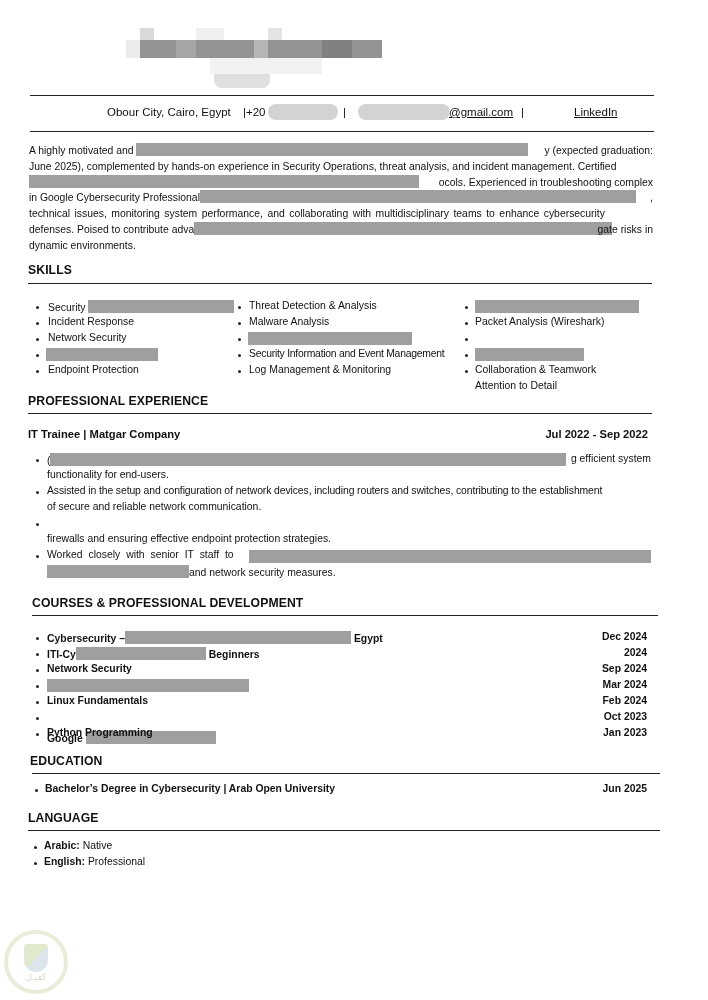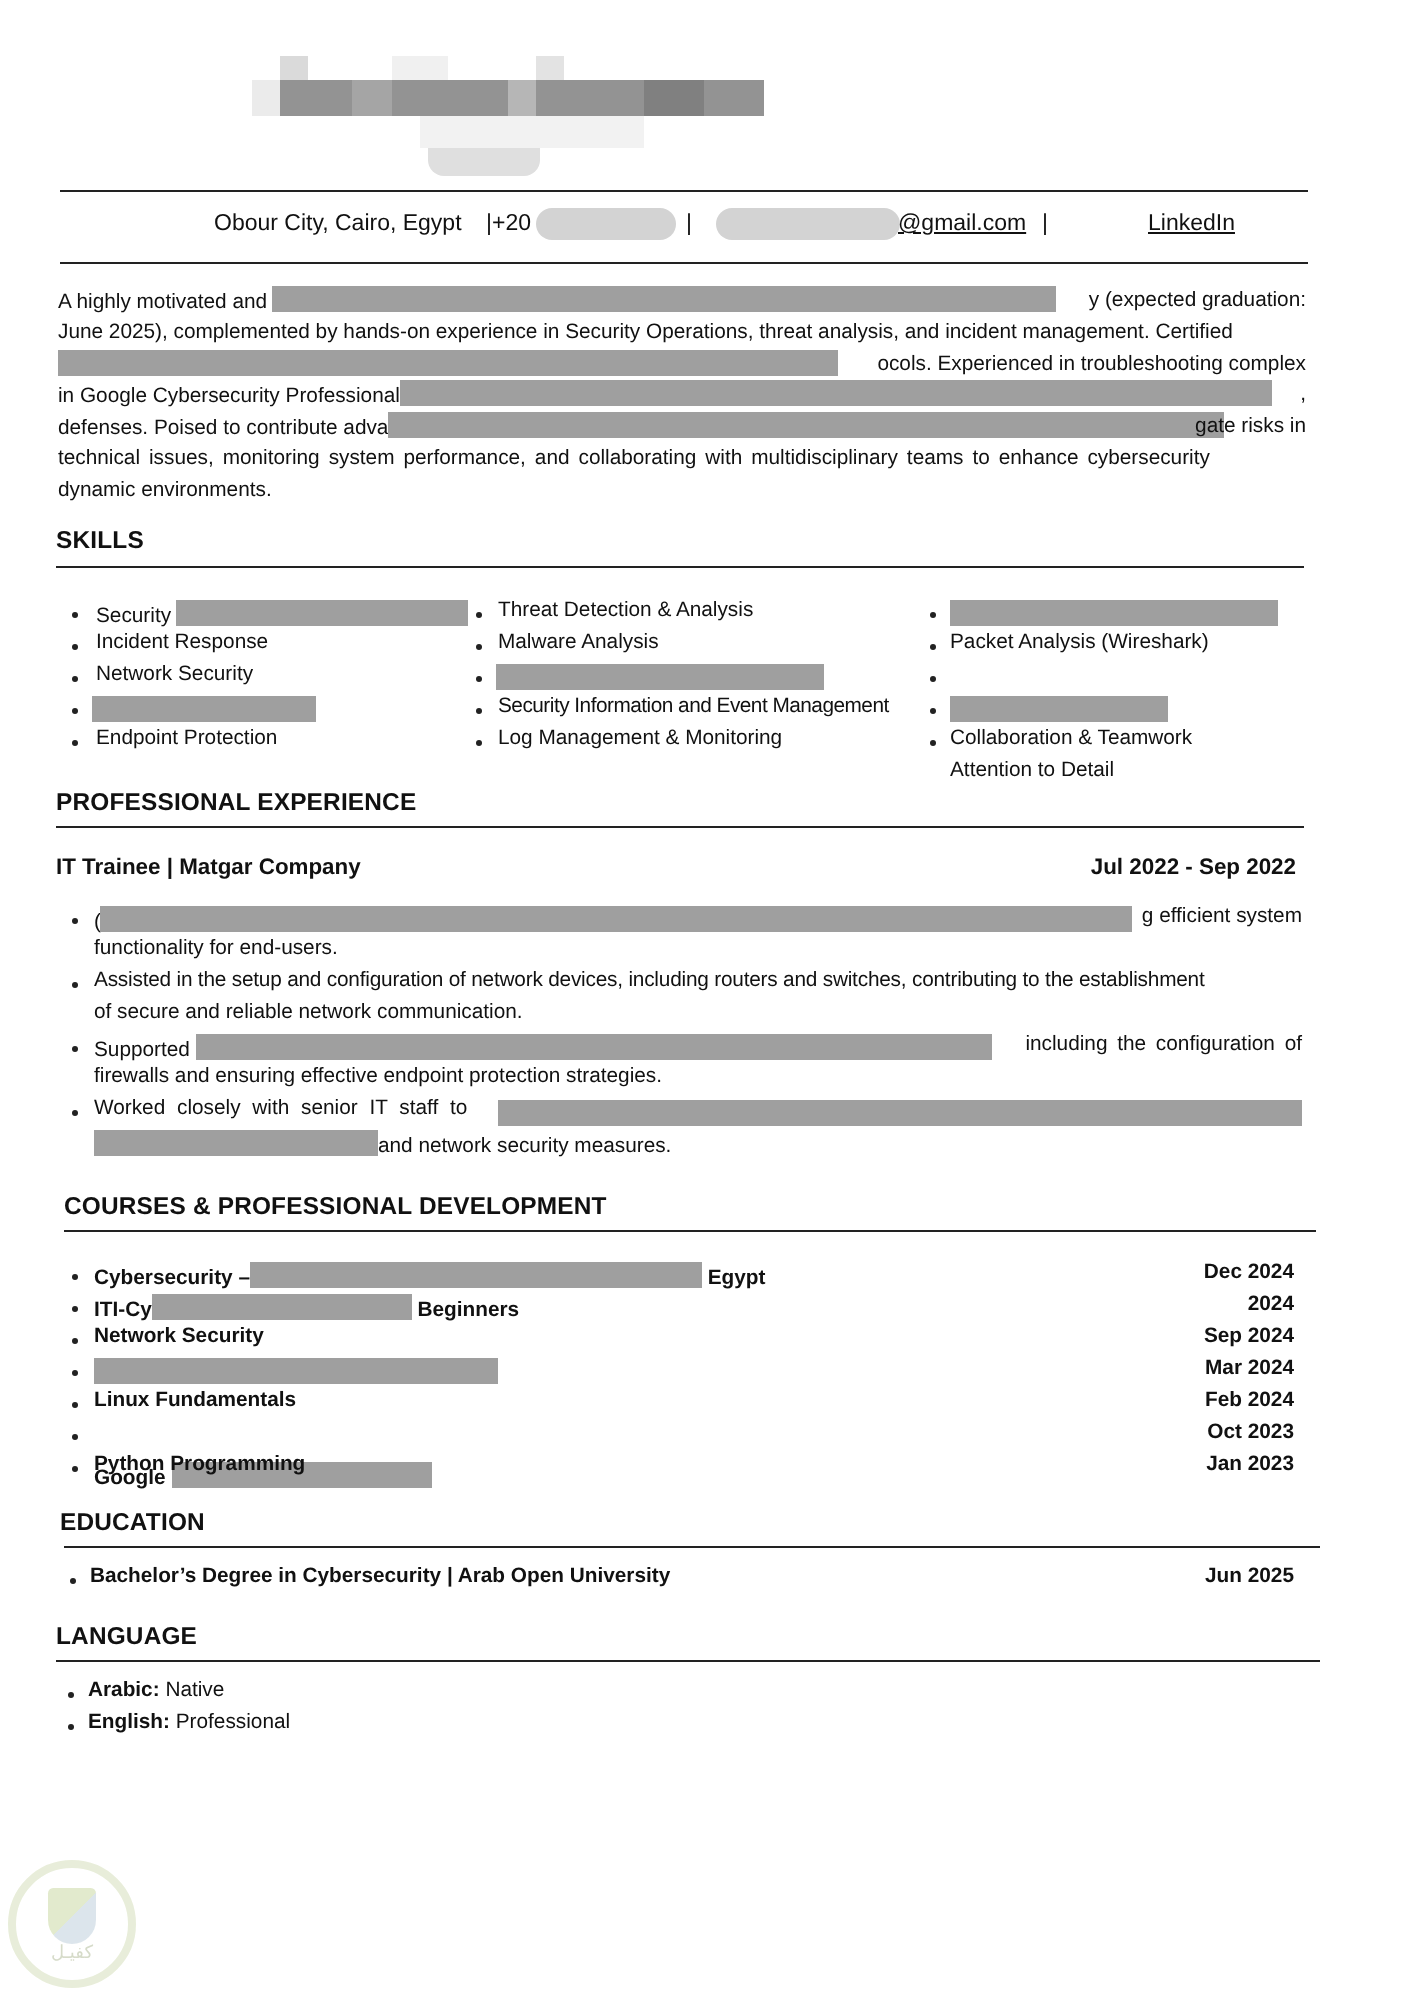--- a/index.html
+++ b/index.html
@@ -79,24 +79,24 @@
       <span class="redact" style="width:392px;"></span>
       <span style="position:absolute;right:0;">y (expected graduation:</span>
     </span>
     <span class="line">June 2025), complemented by hands-on experience in Security Operations, threat analysis, and incident management. Certified</span>
     <span class="line">
       <span class="redact" style="width:390px;"></span><span style="position:absolute;right:0;">ocols. Experienced in troubleshooting complex</span>
     </span>
     <span class="line">
       <span>in Google Cybersecurity Professional</span><span class="redact" style="width:436px;"></span><span style="position:absolute;right:0;">,</span>
     </span>
+    <span class="line" style="word-spacing:1.6px;">technical issues, monitoring system performance, and collaborating with multidisciplinary teams to enhance cybersecurity</span>
     <span class="line">
       <span>defenses. Poised to contribute adva</span><span class="redact" style="width:418px;"></span><span style="position:absolute;right:0;">gate risks in</span>
     </span>
-    <span class="line" style="word-spacing:1.6px;">technical issues, monitoring system performance, and collaborating with multidisciplinary teams to enhance cybersecurity</span>
     <span class="line">dynamic environments.</span>
   </div>
 
   <div class="section-title" style="left:28px;top:263px;">SKILLS</div>
   <div class="rule" style="left:28px;top:283px;width:624px;"></div>
 
   <div class="dot" style="left:36px;top:306px;"></div>
   <div class="bullet-text" style="left:48px;top:300px;"><span>Security</span> <span class="redact" style="width:146px;"></span></div>
   <div class="dot" style="left:36px;top:322px;"></div>
   <div class="bullet-text" style="left:48px;top:316px;">Incident Response</div>
@@ -140,24 +140,20 @@
     <span>(</span><span class="redact" style="width:516px;"></span>
     <span style="position:absolute;right:0;">g efficient system</span>
   </div>
   <div class="bullet-text" style="left:47px;top:469px;">functionality for end-users.</div>
 
   <div class="dot" style="left:36px;top:491px;"></div>
   <div class="bullet-text" style="left:47px;top:485px;letter-spacing:-0.1px;">Assisted in the setup and configuration of network devices, including routers and switches, contributing to the establishment</div>
   <div class="bullet-text" style="left:47px;top:501px;">of secure and reliable network communication.</div>
 
   <div class="dot" style="left:36px;top:523px;"></div>
-  <div class="bullet-text" style="left:47px;top:517px;width:604px;">
-    <span>Supported</span> <span class="redact" style="width:398px;"></span>
-    <span style="position:absolute;right:0;word-spacing:2px;">including the configuration of</span>
-  </div>
   <div class="bullet-text" style="left:47px;top:533px;">firewalls and ensuring effective endpoint protection strategies.</div>
 
   <div class="dot" style="left:36px;top:555px;"></div>
   <div class="bullet-text" style="left:47px;top:549px;width:604px;">
     <span style="word-spacing:3px;">Worked closely with senior IT staff to</span> <span class="redact" style="width:402px;position:absolute;right:0;top:1px;"></span>
   </div>
   <div class="bullet-text" style="left:47px;top:565px;">
     <span class="redact" style="width:142px;"></span><span>and network security measures.</span>
   </div>
 

